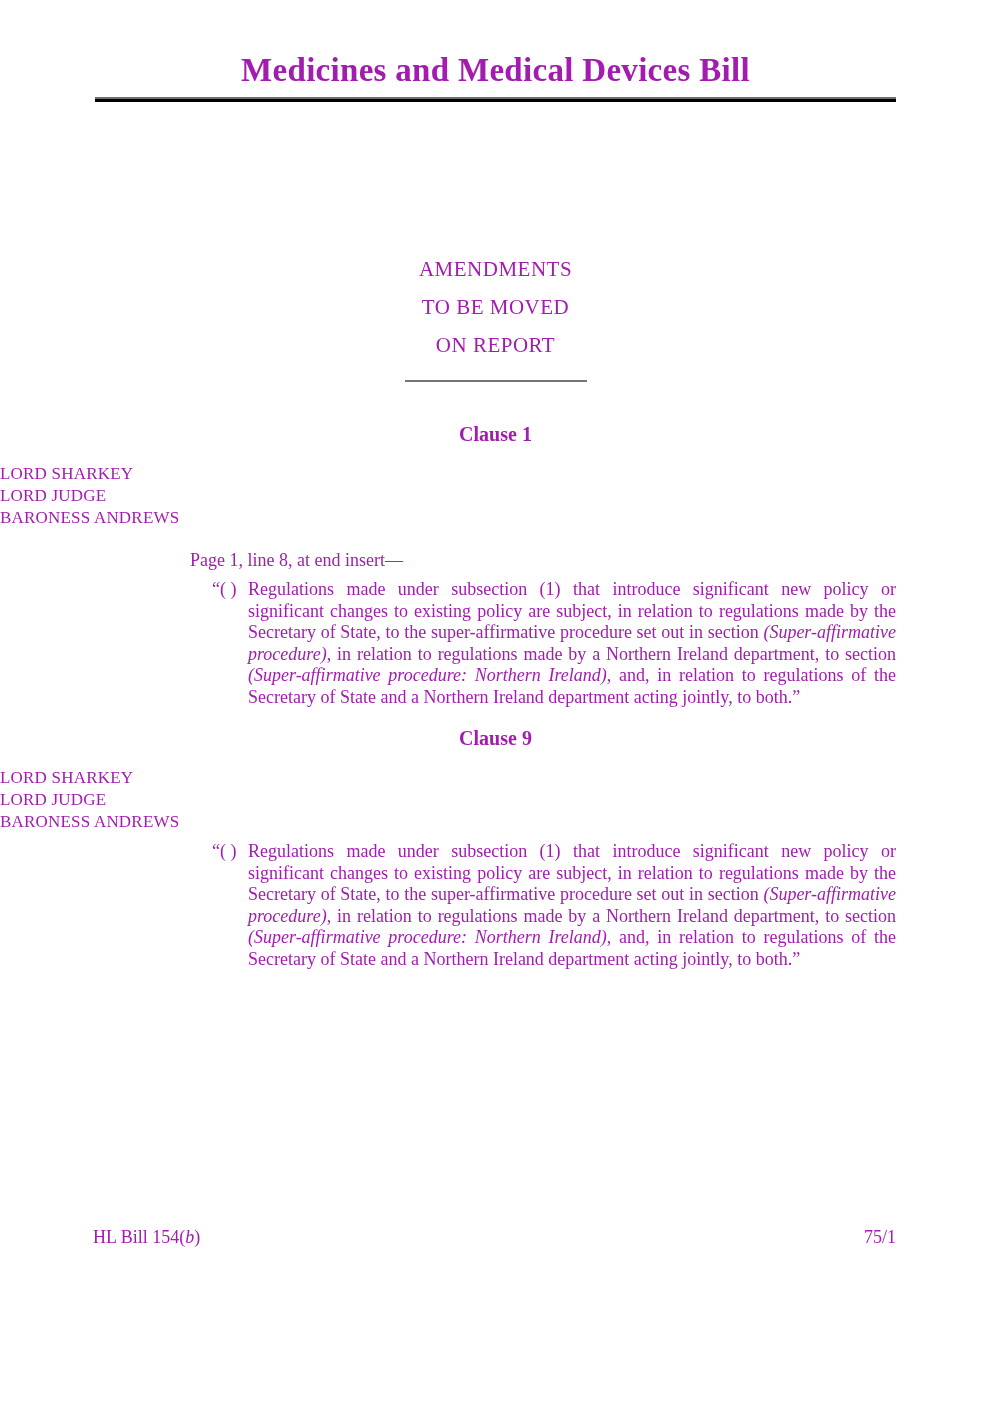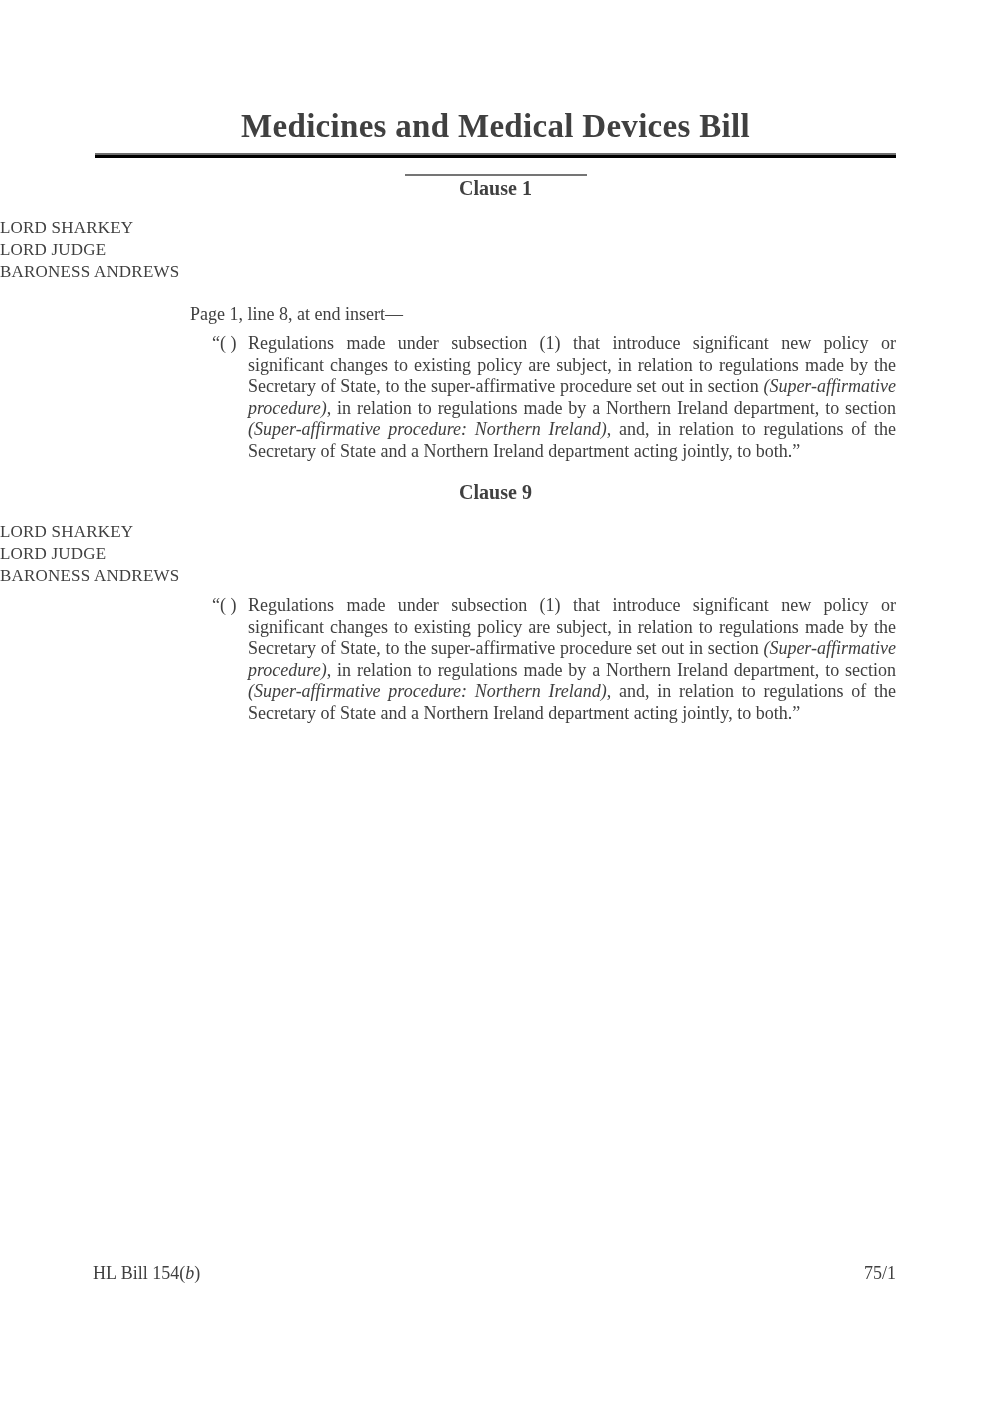--- a/index.html
+++ b/index.html
@@ -3,23 +3,23 @@
 <meta charset="utf-8">
 <style>
   * { margin: 0; padding: 0; box-sizing: border-box; }
   html, body { background: #e8e8e8; }
   body { display: flex; justify-content: center; }
   .page {
     width: 991px;
     height: 1401px;
     background: #ffffff;
     position: relative;
-    padding-top: 108px;
+    padding-top: 52px;
     font-family: "Liberation Serif", serif;
-    color: #404040;
+    color: #a21caf;
     overflow: hidden;
   }
   .doc-title {
     margin: 0 95px;
     text-align: center;
     font-size: 33px;
     line-height: 37px;
     font-weight: bold;
     letter-spacing: 0.3px;
   }
@@ -37,20 +37,21 @@
     letter-spacing: 0.5px;
   }
   .section-divider {
     width: 182px;
     margin: 16px auto 0 auto;
     border: 0;
     border-top: 2px solid #757575;
     height: 0;
   }
   .clause-heading {
+    margin-top: 40px;
     text-align: center;
     font-size: 20px;
     line-height: 24px;
     font-weight: bold;
   }
   .clause-heading.second { margin-top: 18px; }
   .sponsors {
     margin-top: 17px;
     font-size: 17px;
     line-height: 22px;
@@ -65,37 +66,42 @@
     display: flex;
     margin: 8px 95px 0 212px;
     font-size: 18px;
     line-height: 21.5px;
   }
   .marker { flex: 0 0 36px; width: 36px; }
   .body-text { flex: 1; text-align: justify; }
   .italic { font-style: italic; }
   .footer {
     position: absolute;
-    top: 1262px;
+    top: 1226px;
     left: 93px;
     right: 95px;
     display: flex;
     justify-content: space-between;
     font-size: 18px;
     line-height: 22px;
   }
 </style>
 </head>
 <body>
 
 <div class="page">
 
   <h1 class="doc-title">Medicines and Medical Devices Bill</h1>
   <div class="title-rule"></div>
 
+  <div class="preamble">
+    <div>AMENDMENTS</div>
+    <div>TO BE MOVED</div>
+    <div>ON REPORT</div>
+  </div>
 
   <hr class="section-divider">
 
   <section>
     <h2 class="clause-heading">Clause 1</h2>
     <div class="sponsors">
       <div>LORD SHARKEY</div>
       <div>LORD JUDGE</div>
       <div>BARONESS ANDREWS</div>
     </div>

